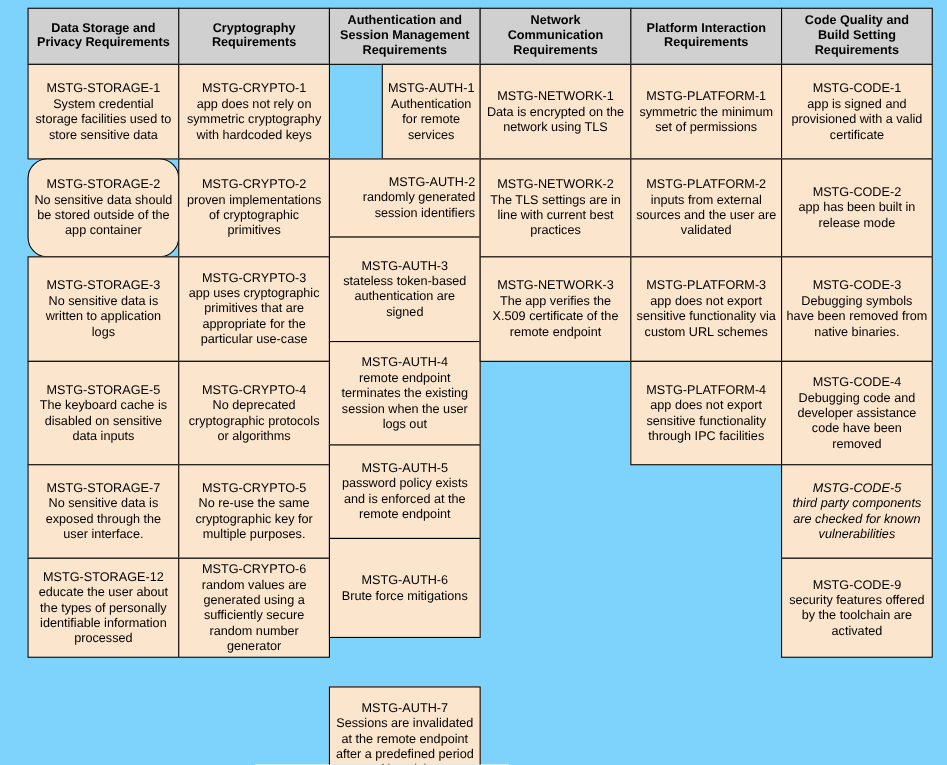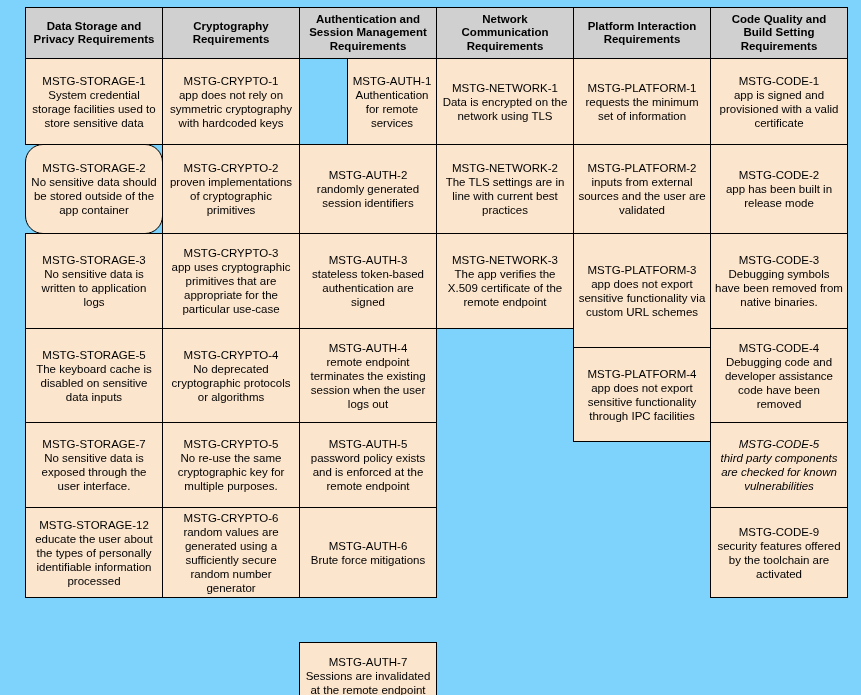--- a/index.html
+++ b/index.html
@@ -121,21 +121,21 @@
           <div class="code">MSTG-CRYPTO-6</div>
           <div class="desc">random values are generated using a sufficiently secure random number generator</div>
         </div>
       </div>
       <div class="col">
         <div class="hdr">Authentication and Session Management Requirements</div>
         <div class="cell" style="height: 87px; margin-left: 48px;">
           <div class="code">MSTG-AUTH-1</div>
           <div class="desc">Authentication for remote services</div>
         </div>
-        <div class="cell" style="height: 90px;">
+        <div class="cell" style="height: 72px; text-align: right;">
           <div class="code">MSTG-AUTH-2</div>
           <div class="desc">randomly generated session identifiers</div>
         </div>
         <div class="cell" style="height: 96px;">
           <div class="code">MSTG-AUTH-3</div>
           <div class="desc">stateless token-based authentication are signed</div>
         </div>
         <div class="cell" style="height: 95px;">
           <div class="code">MSTG-AUTH-4</div>
           <div class="desc">remote endpoint terminates the existing session when the user logs out</div>
@@ -165,27 +165,27 @@
         </div>
         <div class="cell" style="height: 96px;">
           <div class="code">MSTG-NETWORK-3</div>
           <div class="desc">The app verifies the X.509 certificate of the remote endpoint</div>
         </div>
       </div>
       <div class="col">
         <div class="hdr">Platform Interaction Requirements</div>
         <div class="cell" style="height: 87px;">
           <div class="code">MSTG-PLATFORM-1</div>
-          <div class="desc">requests the minimum set of information</div>
+          <div class="desc">symmetric the minimum set of permissions</div>
         </div>
         <div class="cell" style="height: 90px;">
           <div class="code">MSTG-PLATFORM-2</div>
           <div class="desc">inputs from external sources and the user are validated</div>
         </div>
-        <div class="cell" style="height: 115px;">
+        <div class="cell" style="height: 96px;">
           <div class="code">MSTG-PLATFORM-3</div>
           <div class="desc">app does not export sensitive functionality via custom URL schemes</div>
         </div>
         <div class="cell" style="height: 95px;">
           <div class="code">MSTG-PLATFORM-4</div>
           <div class="desc">app does not export sensitive functionality through IPC facilities</div>
         </div>
       </div>
       <div class="col">
         <div class="hdr">Code Quality and Build Setting Requirements</div>

